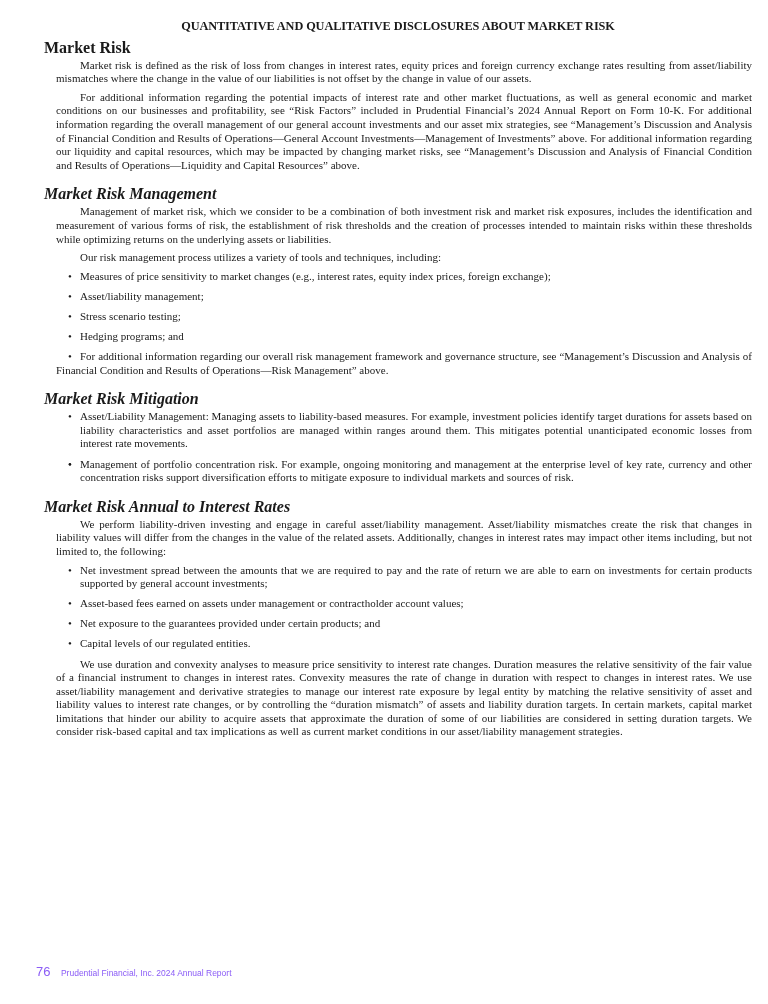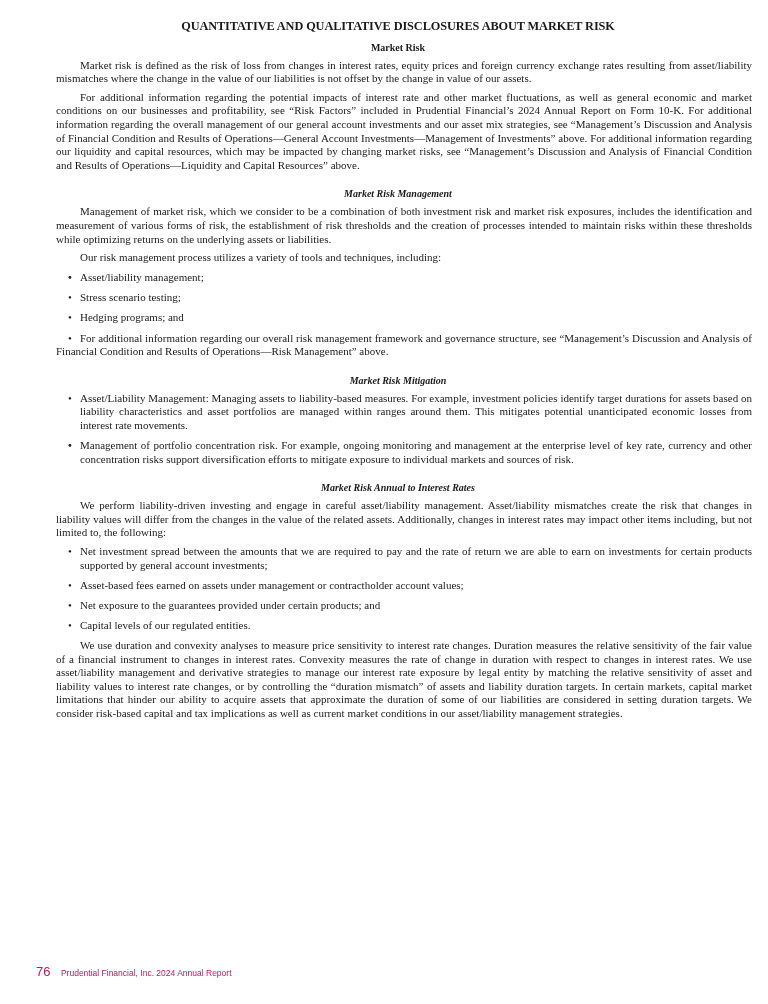--- a/index.html
+++ b/index.html
@@ -1,46 +1,46 @@
 <!DOCTYPE html>
 <html><head>
 <meta charset="utf-8">
 <style>
   html, body { margin: 0; padding: 0; background: #ffffff; }
   body { width: 768px; height: 1004px; position: relative; overflow: hidden; color: #1a1a1a; }
   .page { position: absolute; left: 44px; top: 20px; width: 708px; font-family: "Liberation Serif", serif; font-size: 11px; line-height: 13.6px; }
   .title { text-align: center; font-weight: bold; font-size: 12.3px; margin: 0 0 6px 0; letter-spacing: -0.1px; }
-  h2 { font-size: 10px; font-weight: bold; margin: 0 0 3px 0; line-height: 16px; text-align: center; }
+  h2 { font-size: 16px; font-weight: bold; margin: 0 0 3px 0; line-height: 16px; }
   h2.spaced { margin-top: 14px; font-style: italic; }
   p { margin: 0 0 5px 12px; text-indent: 24px; text-align: justify; }
   ul { list-style: none; margin: 0; padding: 0; }
   li { position: relative; padding-left: 36px; margin: 0 0 6.5px 0; text-align: justify; }
   li .bullet { position: absolute; left: 24px; top: 0; }
-  .footer { position: absolute; left: 36px; top: 962px; font-family: "Liberation Sans", sans-serif; color: #be185d; }
+  .footer { position: absolute; left: 36px; top: 962px; font-family: "Liberation Sans", sans-serif; color: #8b5cf6; }
   .footer .page-num { font-size: 13px; margin-right: 6px; }
   .footer .report { font-size: 8.5px; }
 </style>
 </head>
 <body>
 
 <div class="page">
   <div class="title">QUANTITATIVE AND QUALITATIVE DISCLOSURES ABOUT MARKET RISK</div>
 
   <section>
     <h2>Market Risk</h2>
     <p>Market risk is defined as the risk of loss from changes in interest rates, equity prices and foreign currency exchange rates resulting from asset/liability mismatches where the change in the value of our liabilities is not offset by the change in value of our assets.</p>
     <p>For additional information regarding the potential impacts of interest rate and other market fluctuations, as well as general economic and market conditions on our businesses and profitability, see “Risk Factors” included in Prudential Financial’s 2024 Annual Report on Form 10-K. For additional information regarding the overall management of our general account investments and our asset mix strategies, see “Management’s Discussion and Analysis of Financial Condition and Results of Operations—General Account Investments—Management of Investments” above. For additional information regarding our liquidity and capital resources, which may be impacted by changing market risks, see “Management’s Discussion and Analysis of Financial Condition and Results of Operations—Liquidity and Capital Resources” above.</p>
   </section>
 
   <section>
     <h2 class="spaced">Market Risk Management</h2>
     <p>Management of market risk, which we consider to be a combination of both investment risk and market risk exposures, includes the identification and measurement of various forms of risk, the establishment of risk thresholds and the creation of processes intended to maintain risks within these thresholds while optimizing returns on the underlying assets or liabilities.</p>
     <p>Our risk management process utilizes a variety of tools and techniques, including:</p>
     <ul>
-      <li><span class="bullet">•</span></li>
+      <li><span class="bullet">•</span><span>Measures of price sensitivity to market changes (e.g., interest rates, equity index prices, foreign exchange);</span></li>
       <li><span class="bullet">•</span><span>Asset/liability management;</span></li>
       <li><span class="bullet">•</span><span>Stress scenario testing;</span></li>
       <li><span class="bullet">•</span><span>Hedging programs; and</span></li>
       <li><span class="bullet">•</span></li>
     </ul>
     <p>For additional information regarding our overall risk management framework and governance structure, see “Management’s Discussion and Analysis of Financial Condition and Results of Operations—Risk Management” above.</p>
   </section>
 
   <section>
     <h2 class="spaced">Market Risk Mitigation</h2>

